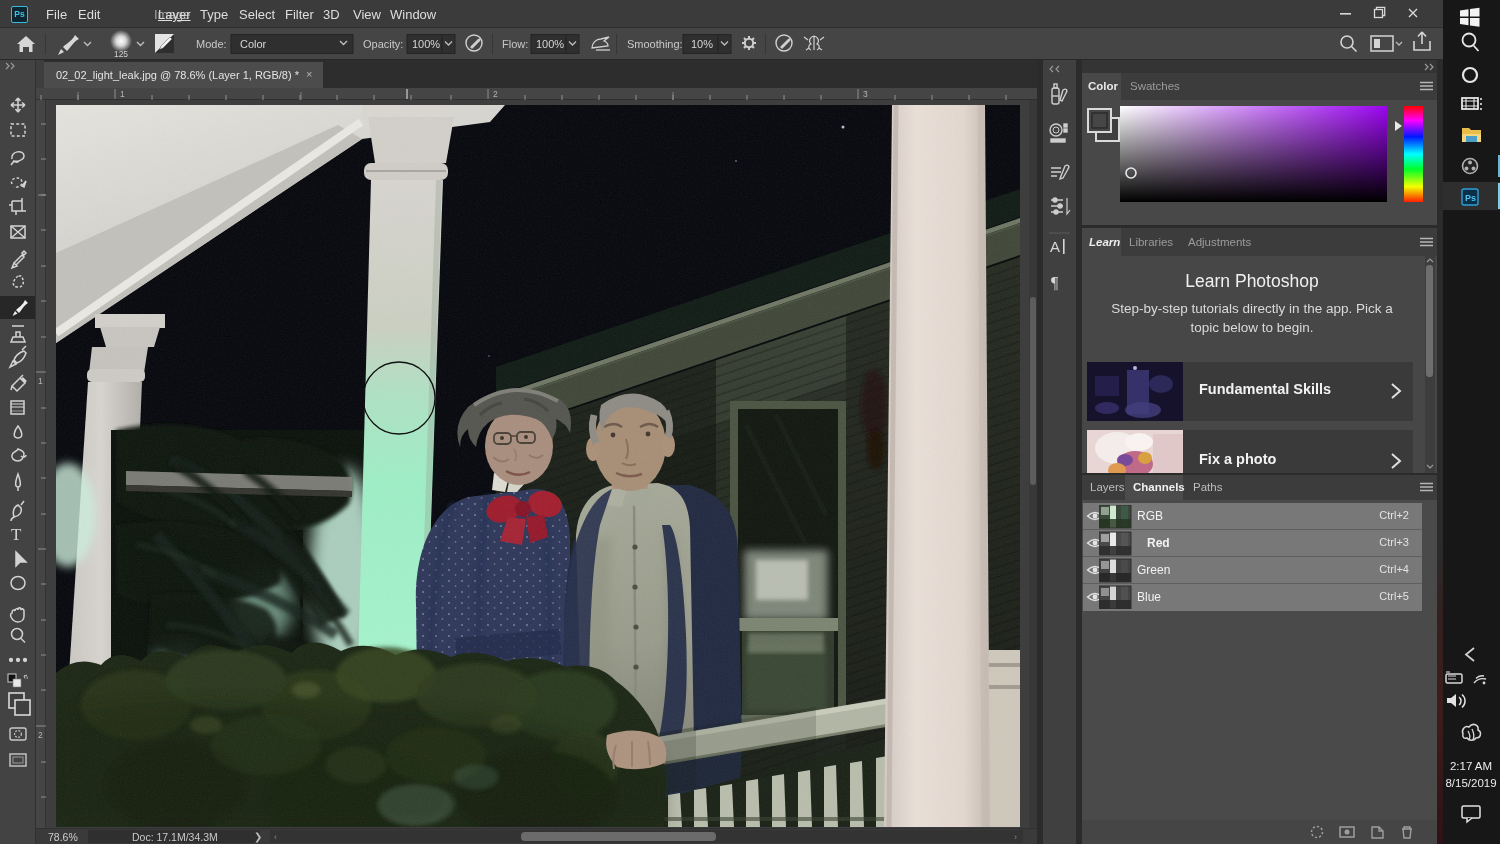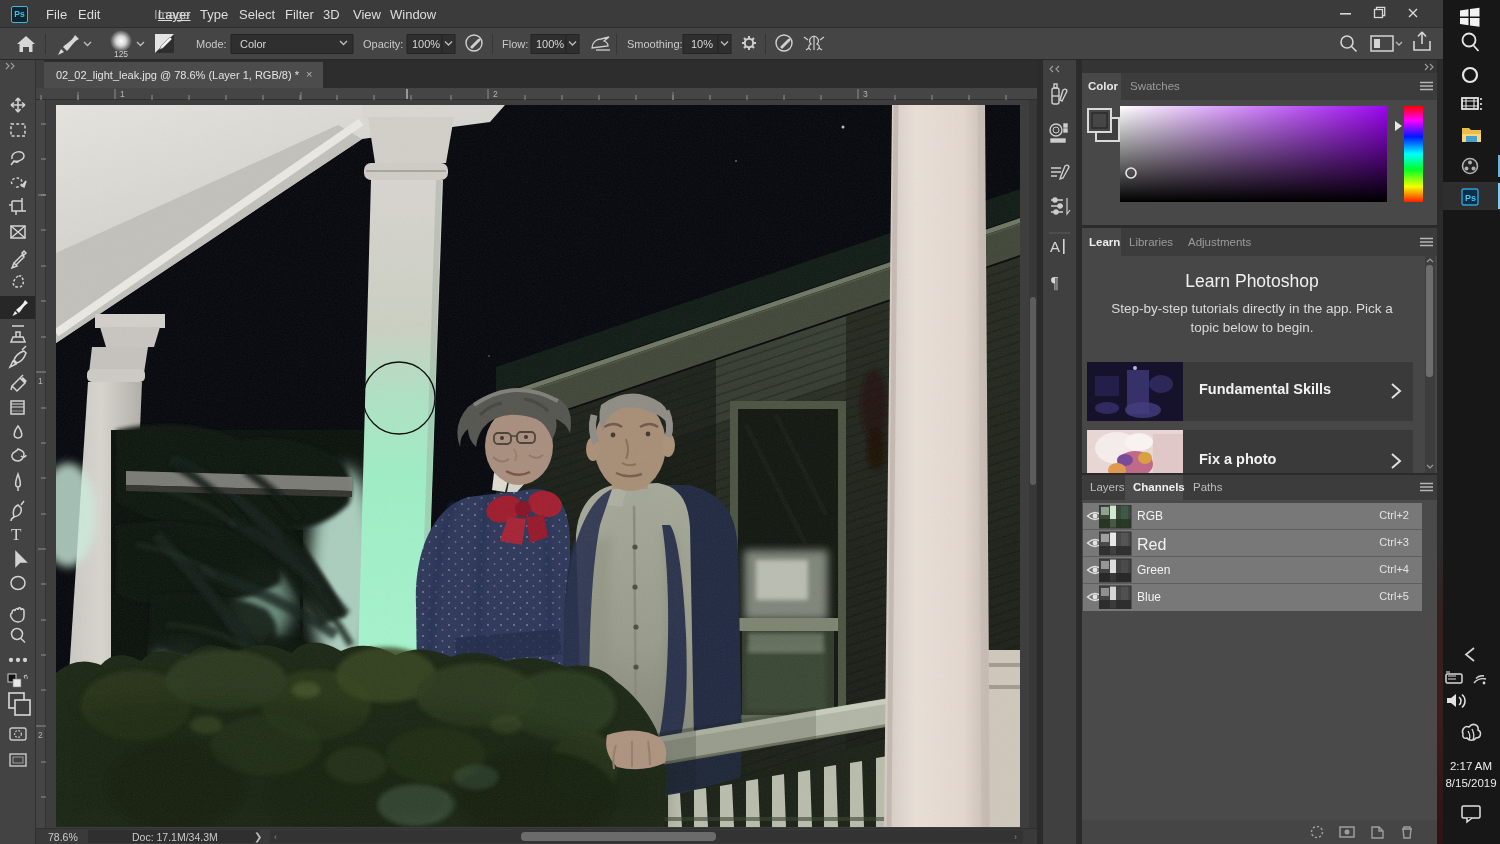--- a/index.html
+++ b/index.html
@@ -517,21 +517,21 @@
     <div class="ab" style="left:322px;top:33px;width:19px;height:96px;background:linear-gradient(to bottom,#ff0000 0%,#ff00ff 15%,#0018ff 32%,#00ffff 50%,#00ff2a 66%,#f2ff00 84%,#ff1e00 100%);"></div>
     <svg class="ab" style="left:312px;top:47px;" width="10" height="12">
           <path d="M1 1 L8 6 L1 11 Z" fill="#e8e8e8"></path>
         </svg>
   </div>
   <div class="ab" style="left:0;top:165px;width:355px;height:3px;background:#2b2b2b;"></div>
 
   <div class="ab" style="left:0;top:168px;width:355px;height:245px;background:#474747;overflow:hidden;">
     <div class="ab" style="left:0;top:0;width:355px;height:28px;background:#3c3c3c;">
       <div class="ab" style="left:0;top:0;width:39px;height:28px;background:#474747;"></div>
-      <div class="tx" style="left:7px;top:8px;font-size:11.5px;color:#ececec;font-weight:bold;">Learn</div>
+      <div class="tx" style="left:7px;top:8px;font-size:11.5px;color:#ececec;font-weight:bold;font-style:italic;">Learn</div>
       <div class="tx" style="left:47px;top:8px;font-size:11.5px;color:#9b9b9b;">Libraries</div>
       <div class="tx" style="left:106px;top:8px;font-size:11.5px;color:#9b9b9b;">Adjustments</div>
       <svg class="ab" style="left:338px;top:9px;" width="14" height="12">
             <path d="M0 1.5 h13 M0 5 h13 M0 8.5 h13" stroke="#b5b5b5" stroke-width="1.6"></path>
           </svg>
     </div>
     <div class="tx" style="left:0;top:43px;width:340px;text-align:center;font-size:17.5px;color:#f0f0f0;">Learn Photoshop</div>
     <div class="tx" style="left:0;top:72px;width:340px;text-align:center;font-size:13.5px;color:#dadada;white-space:normal;line-height:18.5px;">Step-by-step tutorials directly in the app. Pick a<br>topic below to begin.</div>
     <div class="ab" style="left:5px;top:202px;width:326px;height:50px;background:#3a3a3a;">
       <svg class="ab" style="left:0;top:0;" width="96" height="50">
@@ -630,21 +630,21 @@
             <rect x="22" y="81" width="7" height="23" fill="#505050"></rect>
         <rect x="0" y="95" width="32" height="9" fill="#2a2a2a" opacity=".9"></rect>
             <rect x="2" y="83" width="8" height="8" fill="#b0b0b0" opacity=".7"></rect>
       </g>
       <rect x="0" y="0" width="32" height="23" fill="none" stroke="#2e2e2e"></rect>
       <rect x="0" y="27" width="32" height="23" fill="none" stroke="#2e2e2e"></rect>
       <rect x="0" y="54" width="32" height="23" fill="none" stroke="#2e2e2e"></rect>
       <rect x="0" y="81" width="32" height="23" fill="none" stroke="#2e2e2e"></rect>
     </svg>
     <div class="tx" style="left:55px;top:34px;font-size:12px;color:#f2f2f2;">RGB</div>
-    <div class="tx" style="left:55px;top:61px;font-size:16px;color:#f2f2f2;">Red</div>
+    <div class="tx" style="left:65px;top:61px;font-size:12px;color:#f2f2f2;font-weight:bold;">Red</div>
     <div class="tx" style="left:55px;top:88px;font-size:12px;color:#f2f2f2;">Green</div>
     <div class="tx" style="left:55px;top:115px;font-size:12px;color:#f2f2f2;">Blue</div>
     <div class="tx" style="left:287px;top:34px;width:40px;text-align:right;font-size:11px;color:#e2e2e2;">Ctrl+2</div>
     <div class="tx" style="left:287px;top:61px;width:40px;text-align:right;font-size:11px;color:#e2e2e2;">Ctrl+3</div>
     <div class="tx" style="left:287px;top:88px;width:40px;text-align:right;font-size:11px;color:#e2e2e2;">Ctrl+4</div>
     <div class="tx" style="left:287px;top:115px;width:40px;text-align:right;font-size:11px;color:#e2e2e2;">Ctrl+5</div>
     <div class="ab" style="left:0;top:345px;width:355px;height:24px;background:#454545;">
       <svg class="ab" style="left:228px;top:5px;" width="130" height="15" viewBox="0 0 130 15">
         <circle cx="7" cy="7" r="5.5" fill="none" stroke="#9e9e9e" stroke-width="1.5" stroke-dasharray="2.2 2"></circle>
         <rect x="30" y="2" width="14" height="10" fill="none" stroke="#9e9e9e" stroke-width="1.5"></rect>

